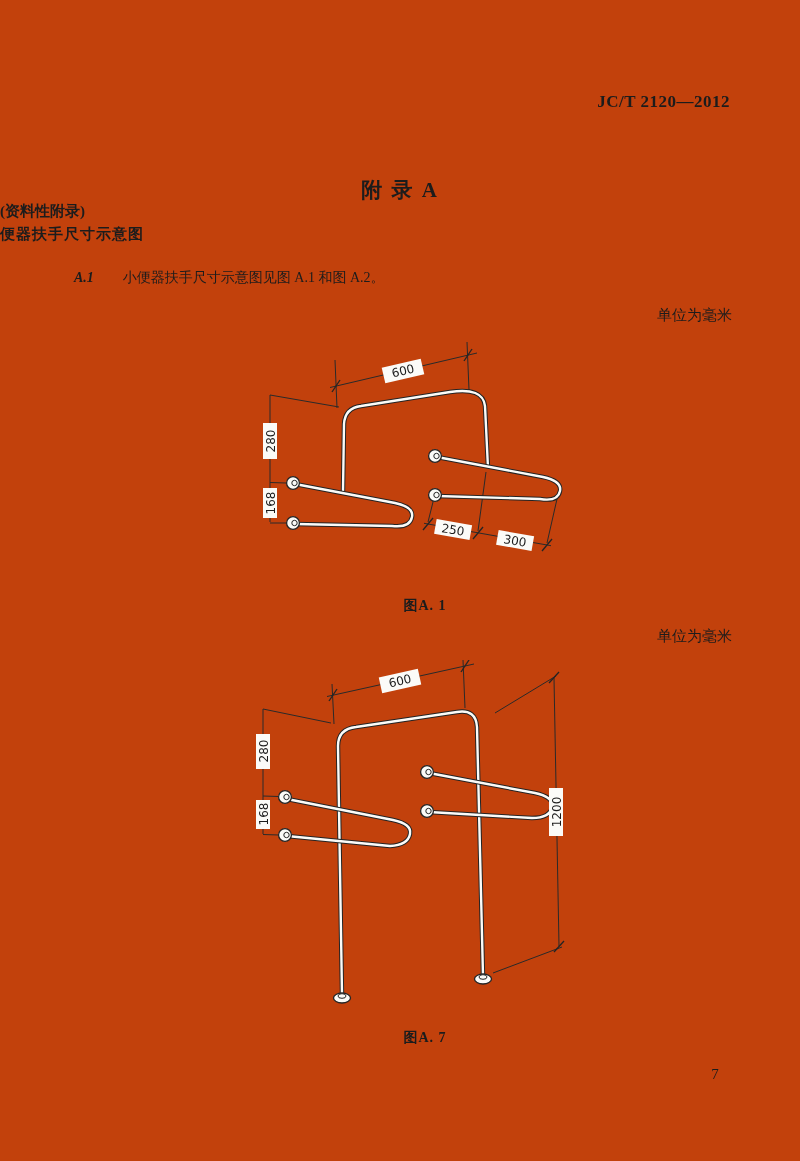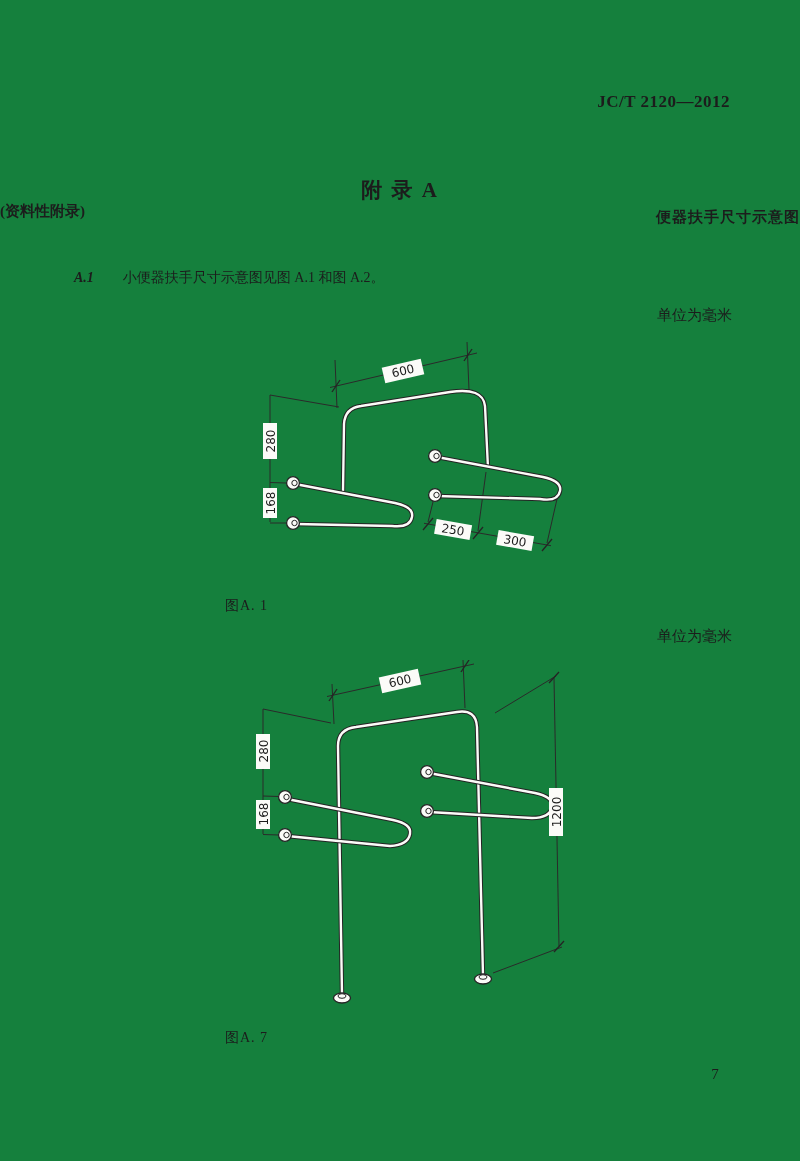--- a/index.html
+++ b/index.html
@@ -1,31 +1,31 @@
 <!DOCTYPE html>
 <html><head>
 <meta charset="utf-8">
 <style>
   html,body{margin:0;padding:0;background:#e8e8e8;}
   .page{
     position:relative;width:800px;height:1161px;margin:0 auto;
-    background:#15803d;color:#1c1c1c;overflow:hidden;
+    background:#c2410c;color:#1c1c1c;overflow:hidden;
     font-family:"Liberation Serif","DejaVu Serif",serif;
   }
   .abs{position:absolute;}
   .doc-number{top:92px;right:70px;font-size:17px;font-weight:700;letter-spacing:.5px;}
   .title-l1{top:176px;left:0;width:100%;text-align:center;font-size:21px;font-weight:700;letter-spacing:2px;}
   .title-l2{top:202px;left:0;width:100%;font-size:15px;font-weight:700;}
-  .title-l3{top:208px;left:0;width:100%;text-align:right;font-size:15px;font-weight:700;letter-spacing:1px;}
+  .title-l3{top:225px;left:0;width:100%;text-align:left;font-size:15px;font-weight:700;letter-spacing:1px;}
   .clause{top:269px;left:74px;font-size:14px;}
   .clause .cnum{font-weight:700;margin-right:29px;font-style:italic;}
   .unit-note{right:68px;font-size:15px;font-weight:400;}
   .unit-1{top:306px;}
   .unit-2{top:627px;}
-  .fig-caption{left:225px;width:400px;text-align:left;font-size:14px;font-weight:400;letter-spacing:1px;}
+  .fig-caption{left:225px;width:400px;text-align:center;font-size:14px;font-weight:700;letter-spacing:1px;}
   .cap-1{top:597px;}
   .cap-2{top:1029px;}
   .page-number{top:1066px;left:700px;width:30px;text-align:center;font-size:15px;}
   .fig-svg{position:absolute;left:225px;}
   .svg-1{top:338px;}
   .svg-2{top:660px;}
   
   .tube-out{fill:none;stroke:#242424;stroke-width:4.4;stroke-linejoin:round;stroke-linecap:butt;}
   .tube-in{fill:none;stroke:#fbfbf8;stroke-width:2.4;stroke-linejoin:round;stroke-linecap:butt;}
   .dim{stroke:#2a2a2a;stroke-width:1;fill:none;}

